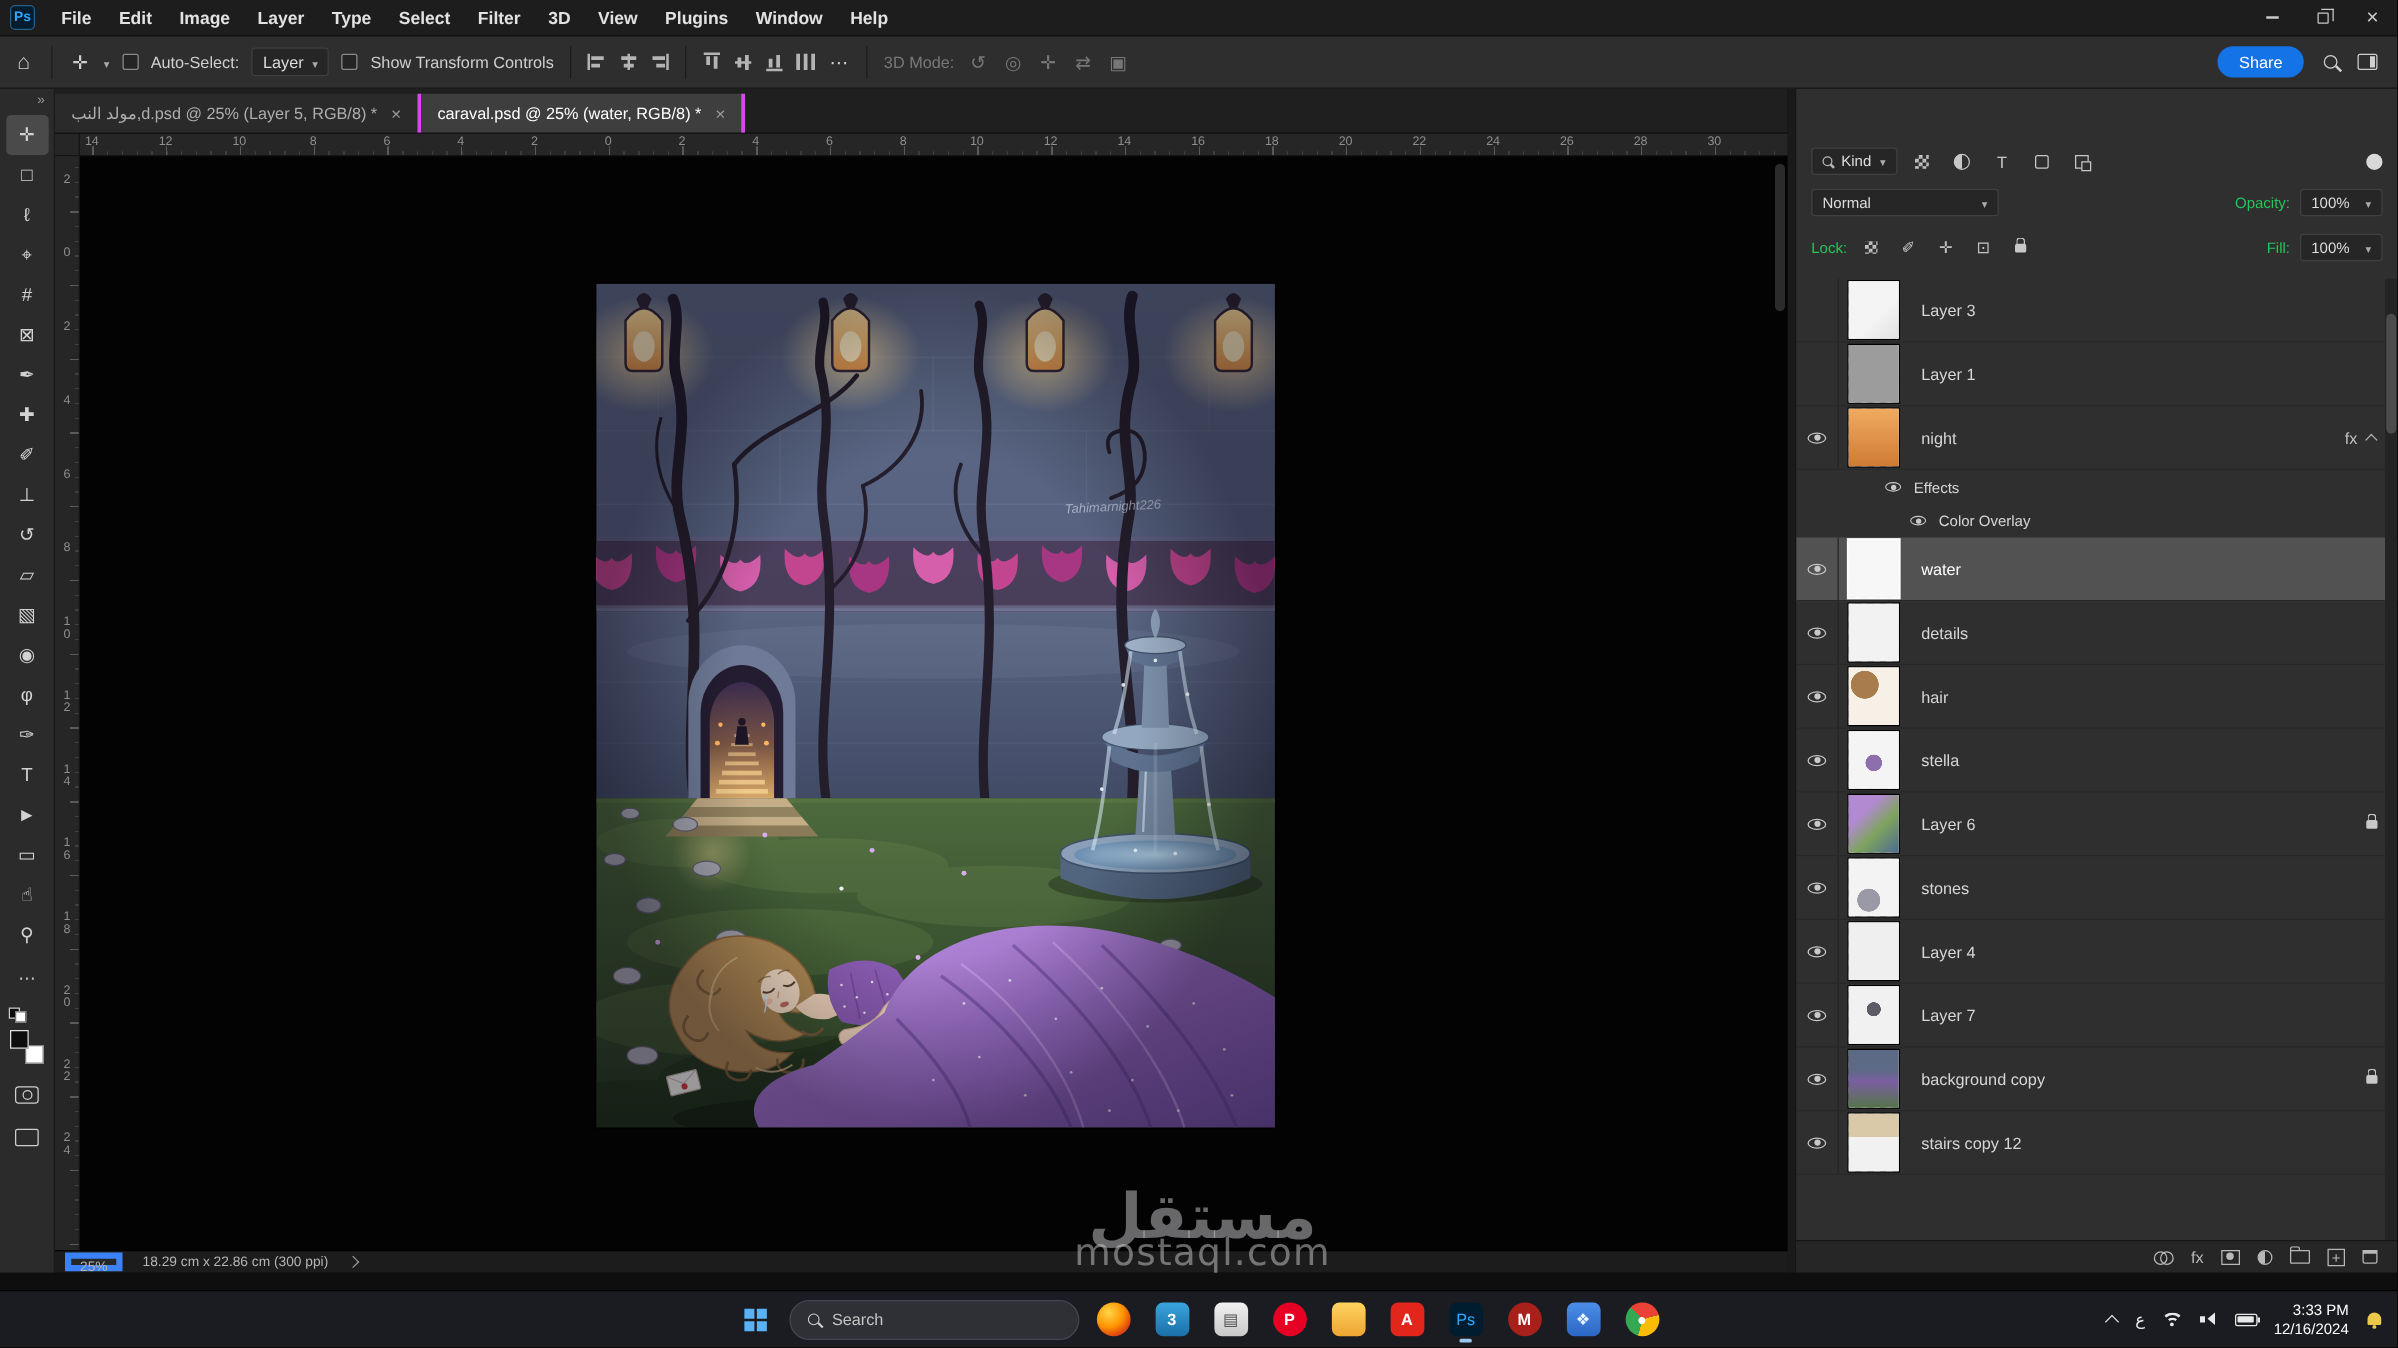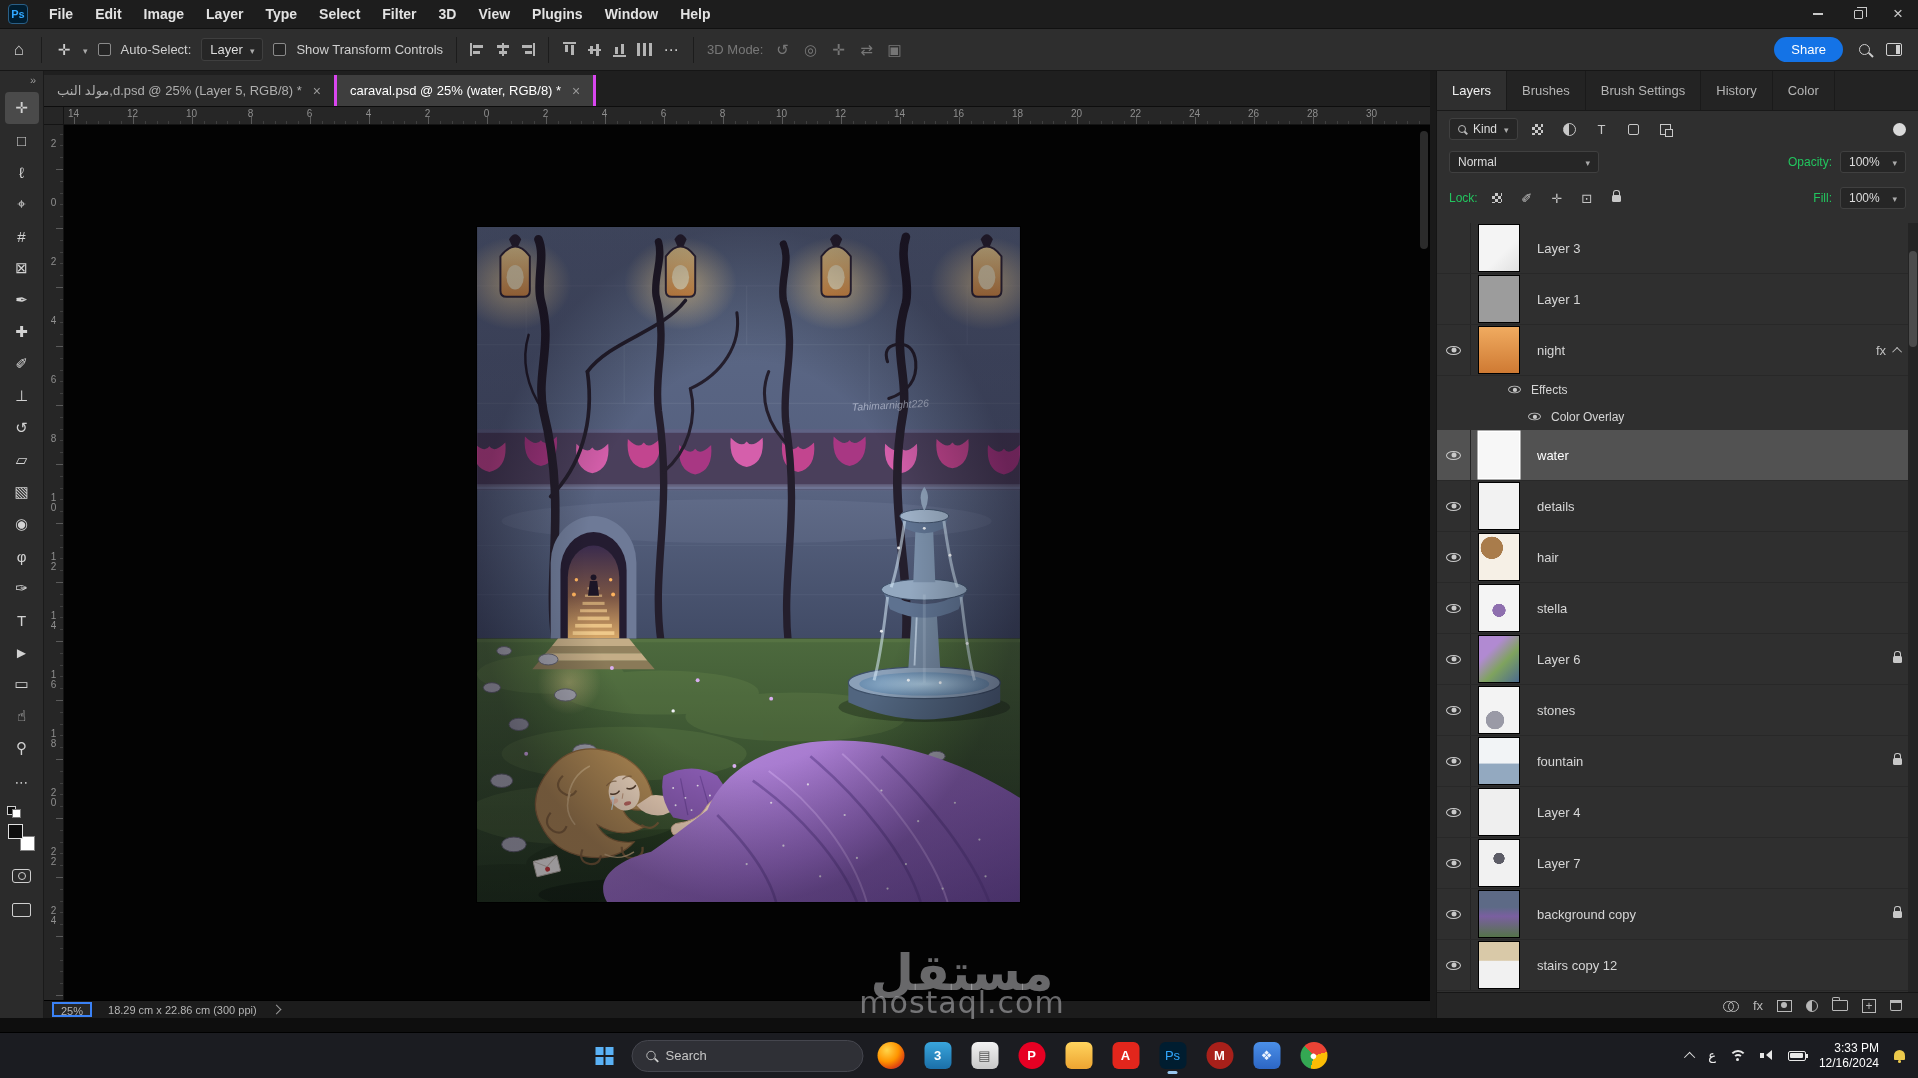--- a/index.html
+++ b/index.html
@@ -96,21 +96,21 @@
   .ruler-left::after{content:"";position:absolute;right:0;top:-15px;bottom:0;width:7px;
     background-image:repeating-linear-gradient(180deg,#5a5a5a 0 1px,transparent 1px 59px),
                      repeating-linear-gradient(180deg,#3f3f3f 0 1px,transparent 1px 11.8px);
     background-size:100% 100%,45% 100%;background-position:right 0,right 0;background-repeat:no-repeat;}
   .rl-num{flex:0 0 59px;width:100%;text-align:center;line-height:10px;word-break:break-all;padding:0 5px;}
   .pasteboard{position:absolute;left:20px;top:54px;right:0;bottom:18px;background:#030303;overflow:hidden;}
   .artwork{position:absolute;left:413px;top:102px;width:543px;height:675px;box-shadow:0 0 0 1px #000;display:block;}
   .v-scroll{position:absolute;right:2px;top:6px;width:8px;height:118px;background:#414141;border-radius:4px;opacity:.65;}
   .statusbar{position:absolute;left:0;right:0;bottom:0;height:18px;background:#1c1c1c;border-top:1px solid #000;
     display:flex;align-items:center;gap:16px;padding-left:8px;font-size:11px;color:#b5b5b5;}
-  .zoom-box{border:2px solid #3b82f6;background:#262626;padding:0 7px;height:15px;line-height:14px;}
+  .zoom-box{border:5px solid #3b82f6;background:#262626;padding:0 7px;height:15px;line-height:14px;}
   .chev-r{width:7px;height:7px;border-right:1.6px solid #9a9a9a;border-top:1.6px solid #9a9a9a;transform:rotate(45deg);display:inline-block;}
 
   
   .watermark{position:absolute;left:812px;top:948px;width:300px;text-align:center;color:rgba(205,205,210,.5);
     z-index:30;pointer-events:none;line-height:1;font-family:"DejaVu Sans",sans-serif;}
   .wm-ar{font-size:50px;font-weight:bold;}
   .wm-en{font-size:30px;margin-top:-10px;letter-spacing:1px;}
 
   
   .panel{position:absolute;left:1436px;top:71px;width:482px;height:947px;background:#2f2f2f;border-left:1px solid #151515;}
@@ -700,28 +700,20 @@
     </div>
 
     <div class="statusbar">
       <span class="zoom-box">25%</span>
       <span>18.29 cm x 22.86 cm (300 ppi)</span>
       <span class="chev-r"></span>
     </div>
   </div>
 
   <div class="panel">
-    <div class="ptabs">
-
-    <span class="ptab active">Layers</span>
-        <span class="ptab">Brushes</span>
-        <span class="ptab">Brush Settings</span>
-        <span class="ptab">History</span>
-        <span class="ptab">Color</span>
-      </div>
     <div class="prow prow1">
       <span class="psel">
         <span class="minimag"></span>
         <span>Kind</span>
         <span class="caret"></span>
       </span>
       <span class="fic">
           <span class="checker"></span>
         </span>
       <span class="fic">
@@ -927,35 +919,20 @@
         <span class="thumbwrap">
             <span class="thumb">
               <span class="tfill" style="background: radial-gradient(circle at 40% 72%, rgb(154, 154, 166) 22%, rgb(243, 243, 243) 23%);"></span>
             </span>
           </span>
         <span class="lname">stones</span>
         <span class="badges">
           
           
           
-        </span>
-      </div>
-        <div class="lrow locked">
-        <span class="eyecell">
-            <span class="eye"></span>
-          </span>
-        <span class="thumbwrap">
-            <span class="thumb">
-              <span class="tfill" style="background: linear-gradient(rgb(242, 244, 246) 55%, rgb(147, 169, 192) 56%);"></span>
-            </span>
-          </span>
-        <span class="lname">fountain</span>
-        <span class="badges">
-
-          <span class="lockbadge padlock"></span>
         </span>
       </div>
         <div class="lrow">
         <span class="eyecell">
             <span class="eye"></span>
           </span>
         <span class="thumbwrap">
             <span class="thumb">
               <span class="tfill" style="background: rgb(239, 239, 239);"></span>
             </span>

